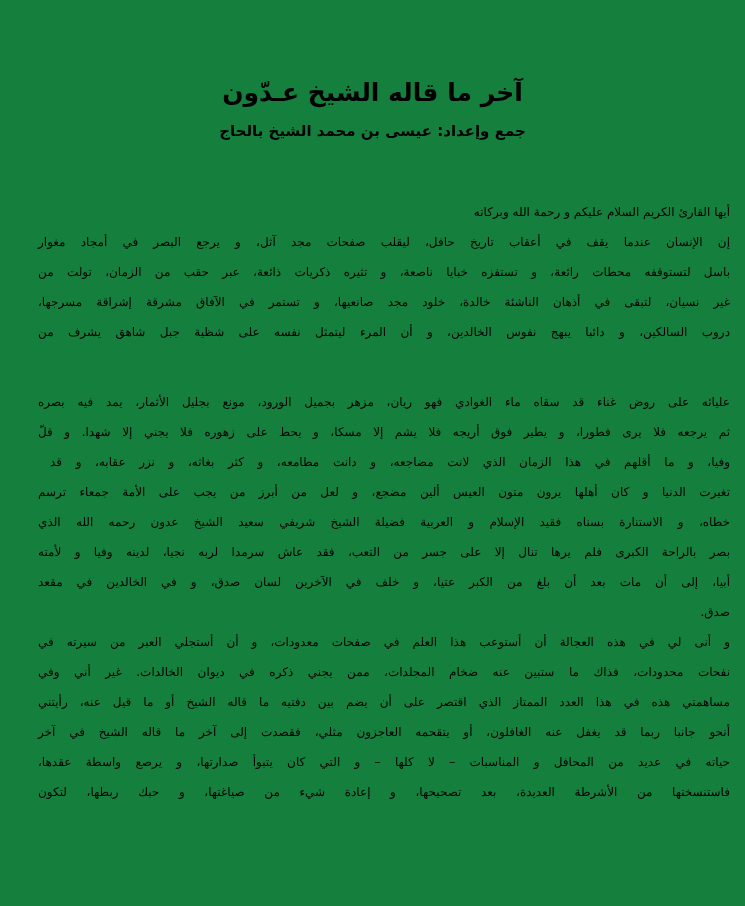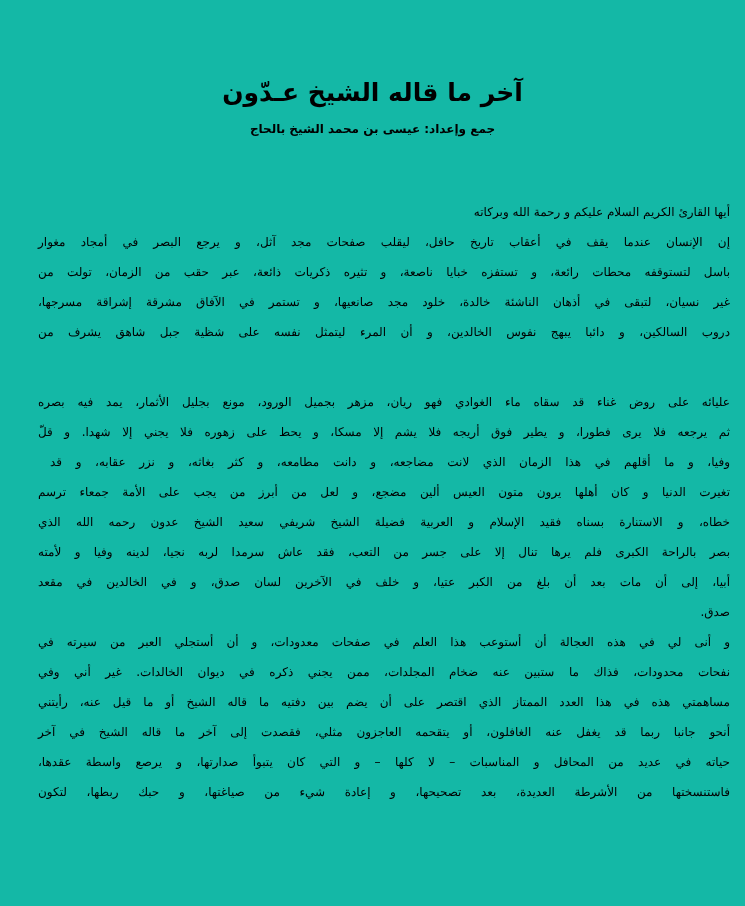--- a/index.html
+++ b/index.html
@@ -1,21 +1,21 @@
 <!DOCTYPE html>
 <html><head>
 <meta charset="utf-8">
 <style>
   html, body { margin: 0; padding: 0; background: #ffffff; }
   body { width: 745px; height: 906px; overflow: hidden; position: relative; font-family: "DejaVu Serif", serif; color: #000; }
-  .page { position: absolute; left: 0; top: 0; width: 745px; height: 906px; background: #14b8a6; }
+  .page { position: absolute; left: 0; top: 0; width: 745px; height: 906px; background: #15803d; }
   .title { position: absolute; top: 78px; left: 0; width: 745px; text-align: center; direction: rtl;
            font-family: "DejaVu Sans", sans-serif; font-weight: bold; font-size: 25px; letter-spacing: 0; }
   .subtitle { position: absolute; top: 122px; left: 0; width: 745px; text-align: center; direction: rtl;
-           font-family: "DejaVu Sans", sans-serif; font-weight: bold; font-size: 12px; }
+           font-family: "DejaVu Sans", sans-serif; font-weight: bold; font-size: 15px; }
   .body { position: absolute; top: 197px; left: 38px; width: 692px; direction: rtl; text-align: justify;
           font-family: "DejaVu Serif", serif; font-size: 12px; line-height: 30px; }
   .body p { margin: 0; text-align-last: right; }
   .line { display: block; text-align: justify; text-align-last: justify; white-space: nowrap; }
   .line.last { text-align-last: right; }
 </style>
 </head>
 <body>
 
 <div class="page">

